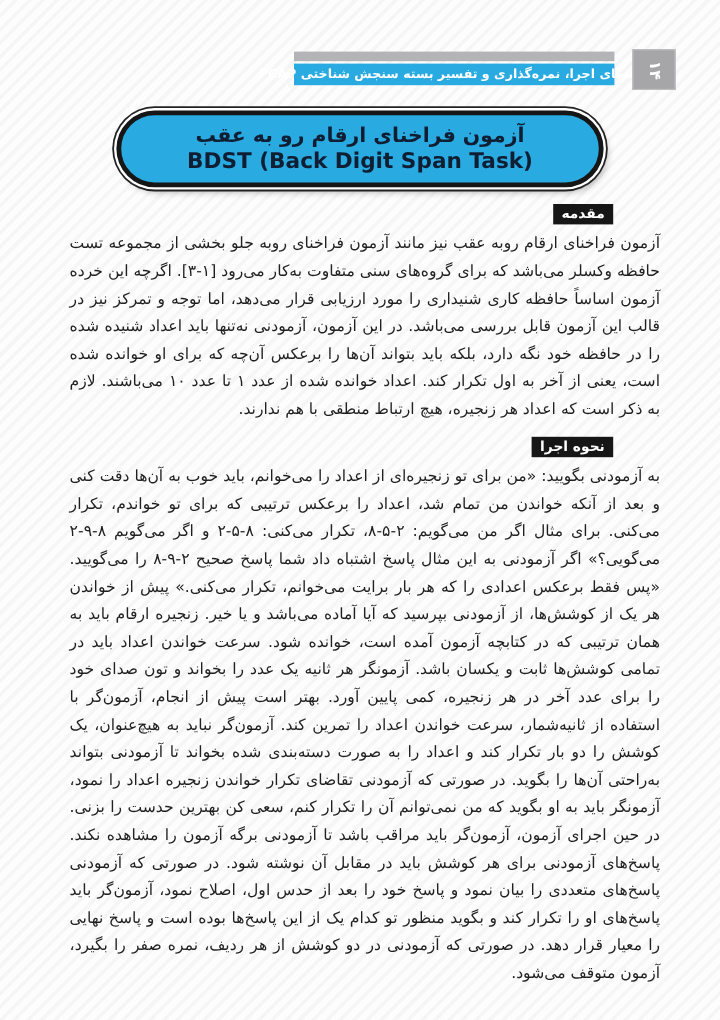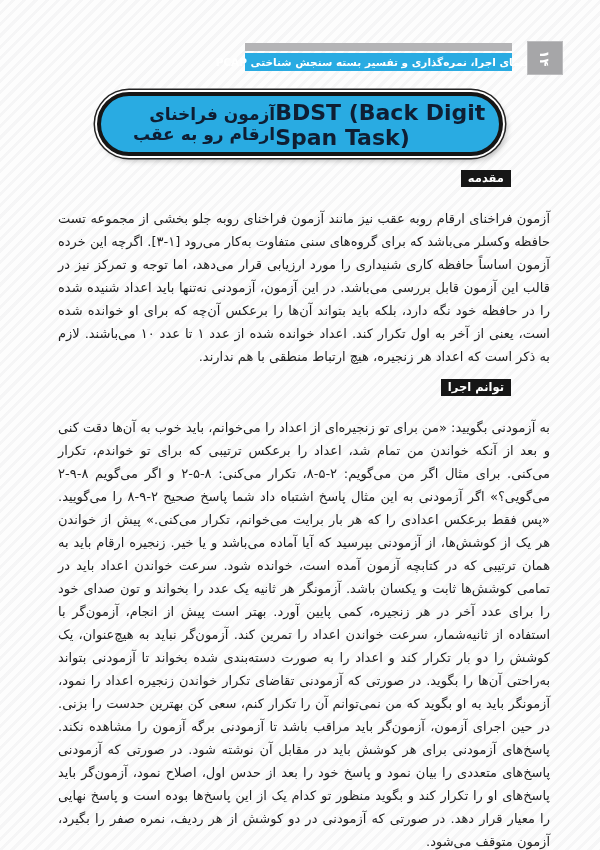--- a/index.html
+++ b/index.html
@@ -34,36 +34,36 @@
   .pagenum-text {
     transform:rotate(90deg); color:#fff; font-size:13px; font-weight:bold;
   }
 
   
   .title-box {
     margin:92px auto 0; width:406px; height:64px;
     background:#29abe2;
     border:4px solid #161616; border-radius:32px;
     box-shadow: 0 0 0 2px #ffffff, 0 0 0 3.5px #222222, 3px 4px 6px rgba(0,0,0,0.3);
-    display:flex; flex-direction:row; align-items:center; justify-content:center;
+    display:flex; flex-direction:column; align-items:center; justify-content:center;
   }
   .title-fa { font-size:17px; font-weight:bold; color:#0f1e33; direction:rtl; }
-  .title-en { font-size:22px; font-weight:bold; color:#0f1e33; margin-top:1px; }
+  .title-en { font-size:18px; font-weight:bold; color:#0f1e33; margin-top:1px; }
 
   
   .content { direction:rtl; padding:0 50px 0 58px; }
   .badge-row { padding-right:39px; }
   .badge-row.first { margin-top:11px; }
   .badge-row.second { margin-top:8px; }
   .badge {
     display:inline-block; background:#161616; color:#fff;
     font-size:11.5px; font-weight:bold; line-height:17px; padding:0 7px;
   }
   .body-text {
-    margin-top:20px; font-size:13px; line-height:23px;
+    margin-top:5px; font-size:13px; line-height:23px;
     text-align:justify; color:#1f1f1f;
   }
 </style>
 </head>
 <body>
 
 <div class="page">
 
   <div class="hdr-gray"></div>
 
@@ -81,19 +81,19 @@
   </div>
 
   <div class="content" lang="fa">
 
     <div class="badge-row first">
       <span class="badge">مقدمه</span>
     </div>
     <p class="body-text">آزمون فراخنای ارقام روبه عقب نیز مانند آزمون فراخنای روبه جلو بخشی از مجموعه تست حافظه وکسلر می‌باشد که برای گروه‌های سنی متفاوت به‌کار می‌رود [۱-۳]. اگرچه این خرده آزمون اساساً حافظه کاری شنیداری را مورد ارزیابی قرار می‌دهد، اما توجه و تمرکز نیز در قالب این آزمون قابل بررسی می‌باشد. در این آزمون، آزمودنی نه‌تنها باید اعداد شنیده شده را در حافظه خود نگه دارد، بلکه باید بتواند آن‌ها را برعکس آن‌چه که برای او خوانده شده است، یعنی از آخر به اول تکرار کند. اعداد خوانده شده از عدد ۱ تا عدد ۱۰ می‌باشند. لازم به ذکر است که اعداد هر زنجیره، هیچ ارتباط منطقی با هم ندارند.</p>
 
     <div class="badge-row second">
-      <span class="badge">توانم اجرا</span>
+      <span class="badge">نحوه اجرا</span>
     </div>
     <p class="body-text">به آزمودنی بگویید: «من برای تو زنجیره‌ای از اعداد را می‌خوانم، باید خوب به آن‌ها دقت کنی و بعد از آنکه خواندن من تمام شد، اعداد را برعکس ترتیبی که برای تو خواندم، تکرار می‌کنی. برای مثال اگر من می‌گویم: ۲-۵-۸، تکرار می‌کنی: ۸-۵-۲ و اگر می‌گویم ۸-۹-۲ می‌گویی؟» اگر آزمودنی به این مثال پاسخ اشتباه داد شما پاسخ صحیح ۲-۹-۸ را می‌گویید. «پس فقط برعکس اعدادی را که هر بار برایت می‌خوانم، تکرار می‌کنی.» پیش از خواندن هر یک از کوشش‌ها، از آزمودنی بپرسید که آیا آماده می‌باشد و یا خیر. زنجیره ارقام باید به همان ترتیبی که در کتابچه آزمون آمده است، خوانده شود. سرعت خواندن اعداد باید در تمامی کوشش‌ها ثابت و یکسان باشد. آزمونگر هر ثانیه یک عدد را بخواند و تون صدای خود را برای عدد آخر در هر زنجیره، کمی پایین آورد. بهتر است پیش از انجام، آزمون‌گر با استفاده از ثانیه‌شمار، سرعت خواندن اعداد را تمرین کند. آزمون‌گر نباید به هیچ‌عنوان، یک کوشش را دو بار تکرار کند و اعداد را به صورت دسته‌بندی شده بخواند تا آزمودنی بتواند به‌راحتی آن‌ها را بگوید. در صورتی که آزمودنی تقاضای تکرار خواندن زنجیره اعداد را نمود، آزمونگر باید به او بگوید که من نمی‌توانم آن را تکرار کنم، سعی کن بهترین حدست را بزنی. در حین اجرای آزمون، آزمون‌گر باید مراقب باشد تا آزمودنی برگه آزمون را مشاهده نکند. پاسخ‌های آزمودنی برای هر کوشش باید در مقابل آن نوشته شود. در صورتی که آزمودنی پاسخ‌های متعددی را بیان نمود و پاسخ خود را بعد از حدس اول، اصلاح نمود، آزمون‌گر باید پاسخ‌های او را تکرار کند و بگوید منظور تو کدام یک از این پاسخ‌ها بوده است و پاسخ نهایی را معیار قرار دهد. در صورتی که آزمودنی در دو کوشش از هر ردیف، نمره صفر را بگیرد، آزمون متوقف می‌شود.</p>
 
   </div>
 
 </div>
 
 </body></html>

